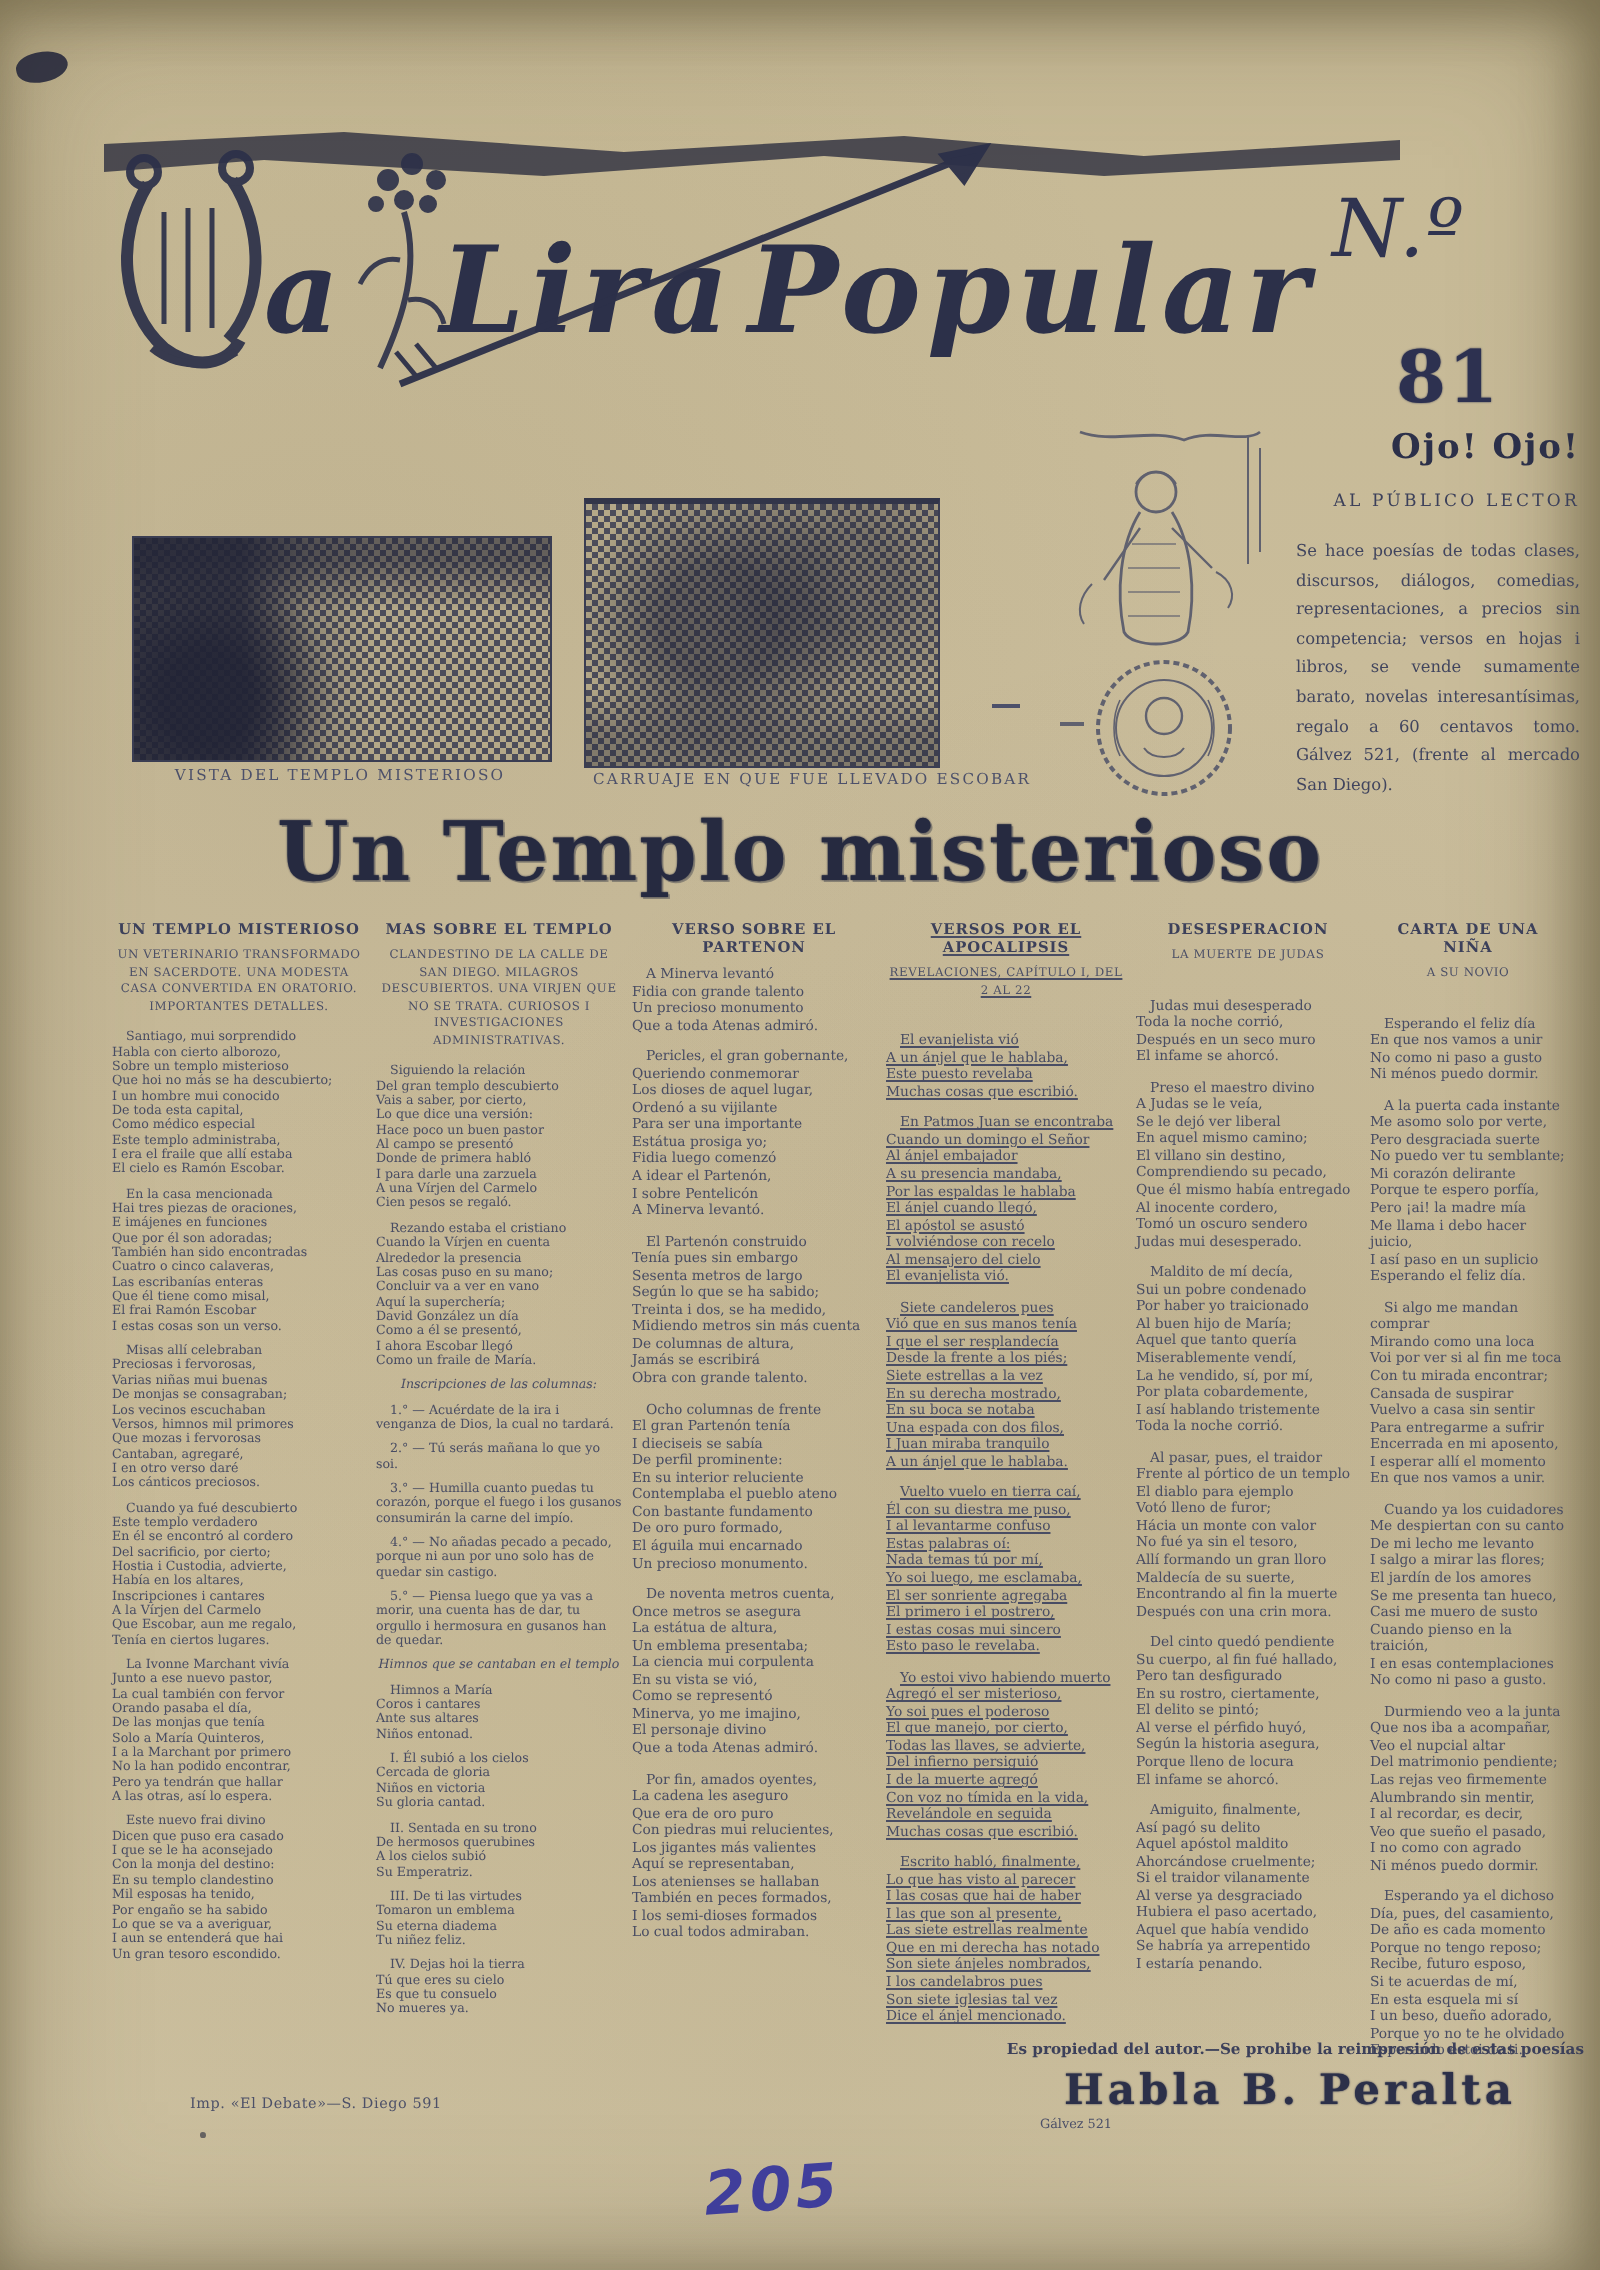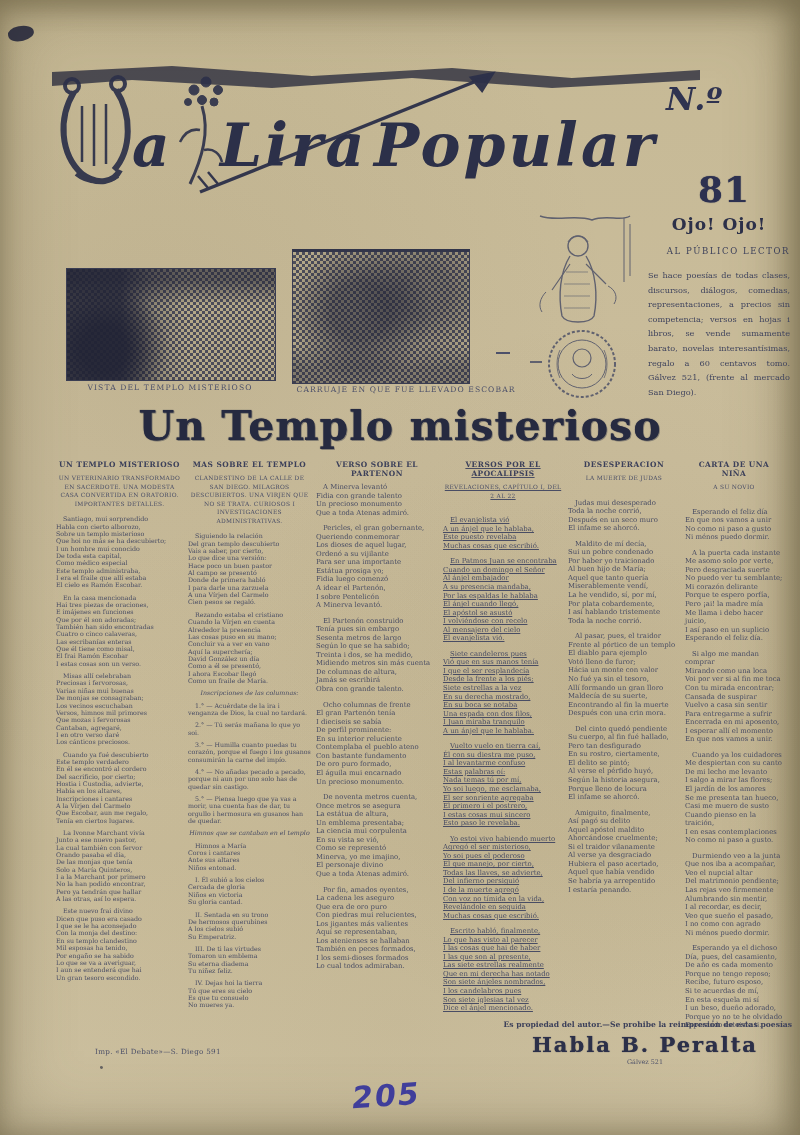--- a/index.html
+++ b/index.html
@@ -9,26 +9,26 @@
           radial-gradient(circle at 20% 30%, rgba(120,105,70,.10), transparent 45%),
           radial-gradient(circle at 75% 60%, rgba(120,105,70,.10), transparent 40%),
           radial-gradient(circle at 50% 90%, rgba(150,135,95,.12), transparent 50%),
           linear-gradient(180deg,#c6b995 0%, #cabd9c 40%, #c9bc9a 75%, #cfc3a3 100%);
         box-shadow: inset 0 0 70px rgba(95,85,55,.45), inset -14px 0 28px rgba(90,80,50,.35), inset 0 10px 22px rgba(90,80,50,.30);
         font-family:"DejaVu Serif","Liberation Serif",serif;color:#494d64;}
   .speck{position:absolute;background:#23263a;border-radius:45% 55% 50% 50%;}
 
   
   .masthead{position:absolute;left:52px;top:66px;width:648px;height:142px;}
-  .issue-no-label{position:absolute;left:666px;top:80px;font-size:32px;font-style:italic;font-weight:bold;color:#2f3350;letter-spacing:1px;}
+  .issue-no-label{position:absolute;left:666px;top:92px;font-size:40px;font-style:italic;font-weight:normal;color:#2f3350;letter-spacing:1px;}
   .issue-number{position:absolute;left:698px;top:168px;font-size:36px;font-weight:bold;color:#2d3150;letter-spacing:1px;text-shadow:0 0 1px #2d3150;}
 
   
   .notice{position:absolute;left:648px;top:214px;width:142px;}
-  .notice .attn{font-size:17px;font-weight:bold;text-align:center;color:#2c3049;letter-spacing:1px;}
+  .notice .attn{font-size:17px;font-weight:bold;text-align:right;color:#2c3049;letter-spacing:1px;}
   .notice .lector{font-size:8.5px;text-align:right;letter-spacing:1.6px;margin-top:12px;color:#3c405a;}
   .notice .body{font-size:8.2px;line-height:1.78;text-align:justify;margin-top:12px;color:#41455e;}
 
   
   .engraving{position:absolute;left:526px;top:212px;width:120px;height:192px;opacity:.82;}
 
   
   .photo{position:absolute;background-color:#b4a888;
      background-image:
        linear-gradient(45deg, rgba(58,61,82,.85) 25%, transparent 25% 75%, rgba(58,61,82,.85) 75%),
@@ -69,21 +69,21 @@
   .stanza{white-space:pre-line;margin:0 0 5px 0;text-indent:7px;font-size:6.3px;line-height:7.35px;color:#484c63;}
   .col3 .stanza,.col4 .stanza,.col5 .stanza,.col6 .stanza{font-size:6.9px;line-height:8.55px;margin-bottom:7px;}
   .col3 .col-header{}
   .col4 .col-subhead,.col5 .col-subhead,.col6 .col-subhead{margin-bottom:16px;}
   .stanza.em{font-style:italic;text-align:center;text-indent:0;}
 
   
   .imprint{position:absolute;left:95px;top:1047px;font-size:7.2px;color:#4c5068;letter-spacing:.3px;}
   .copyright{position:absolute;left:500px;top:1020px;width:292px;font-size:7.6px;font-weight:bold;color:#3c405a;text-align:right;}
   .author{position:absolute;left:520px;top:1032px;width:250px;text-align:center;font-size:21px;font-weight:bold;letter-spacing:2px;color:#2c3049;text-shadow:0 0 1px #2c3049;}
-  .author-address{position:absolute;left:520px;top:1058px;width:250px;text-align:center;font-size:6.4px;color:#4c5068;}
+  .author-address{position:absolute;left:520px;top:1058px;width:250px;text-align:left;font-size:6.4px;color:#4c5068;}
   .annotation{position:absolute;left:352px;top:1078px;font-family:"DejaVu Sans",sans-serif;font-style:italic;
      font-size:30px;color:#32329c;transform:rotate(-4deg);letter-spacing:2px;font-weight:bold;opacity:.9;}
 </style>
 </head>
 <body>
 
 <div class="page">
 
   <div class="speck" style="left:8px;top:26px;width:26px;height:15px;transform:rotate(-12deg);opacity:.88"></div>
   <div class="speck" style="left:100px;top:1066px;width:3px;height:3px;opacity:.6"></div>
@@ -395,20 +395,30 @@
 Son siete iglesias tal vez
 Dice el ánjel mencionado.</p>
       </div>
       <div class="col col5">
         <div class="col-header">DESESPERACION</div>
         <div class="col-subhead">LA MUERTE DE JUDAS</div>
         <p class="stanza">Judas mui desesperado
 Toda la noche corrió,
 Después en un seco muro
 El infame se ahorcó.</p>
+        <p class="stanza">Preso el maestro divino
+A Judas se le veía,
+Se le dejó ver liberal
+En aquel mismo camino;
+El villano sin destino,
+Comprendiendo su pecado,
+Que él mismo había entregado
+Al inocente cordero,
+Tomó un oscuro sendero
+Judas mui desesperado.</p>
         <p class="stanza">Maldito de mí decía,
 Sui un pobre condenado
 Por haber yo traicionado
 Al buen hijo de María;
 Aquel que tanto quería
 Miserablemente vendí,
 La he vendido, sí, por mí,
 Por plata cobardemente,
 I así hablando tristemente
 Toda la noche corrió.</p>

